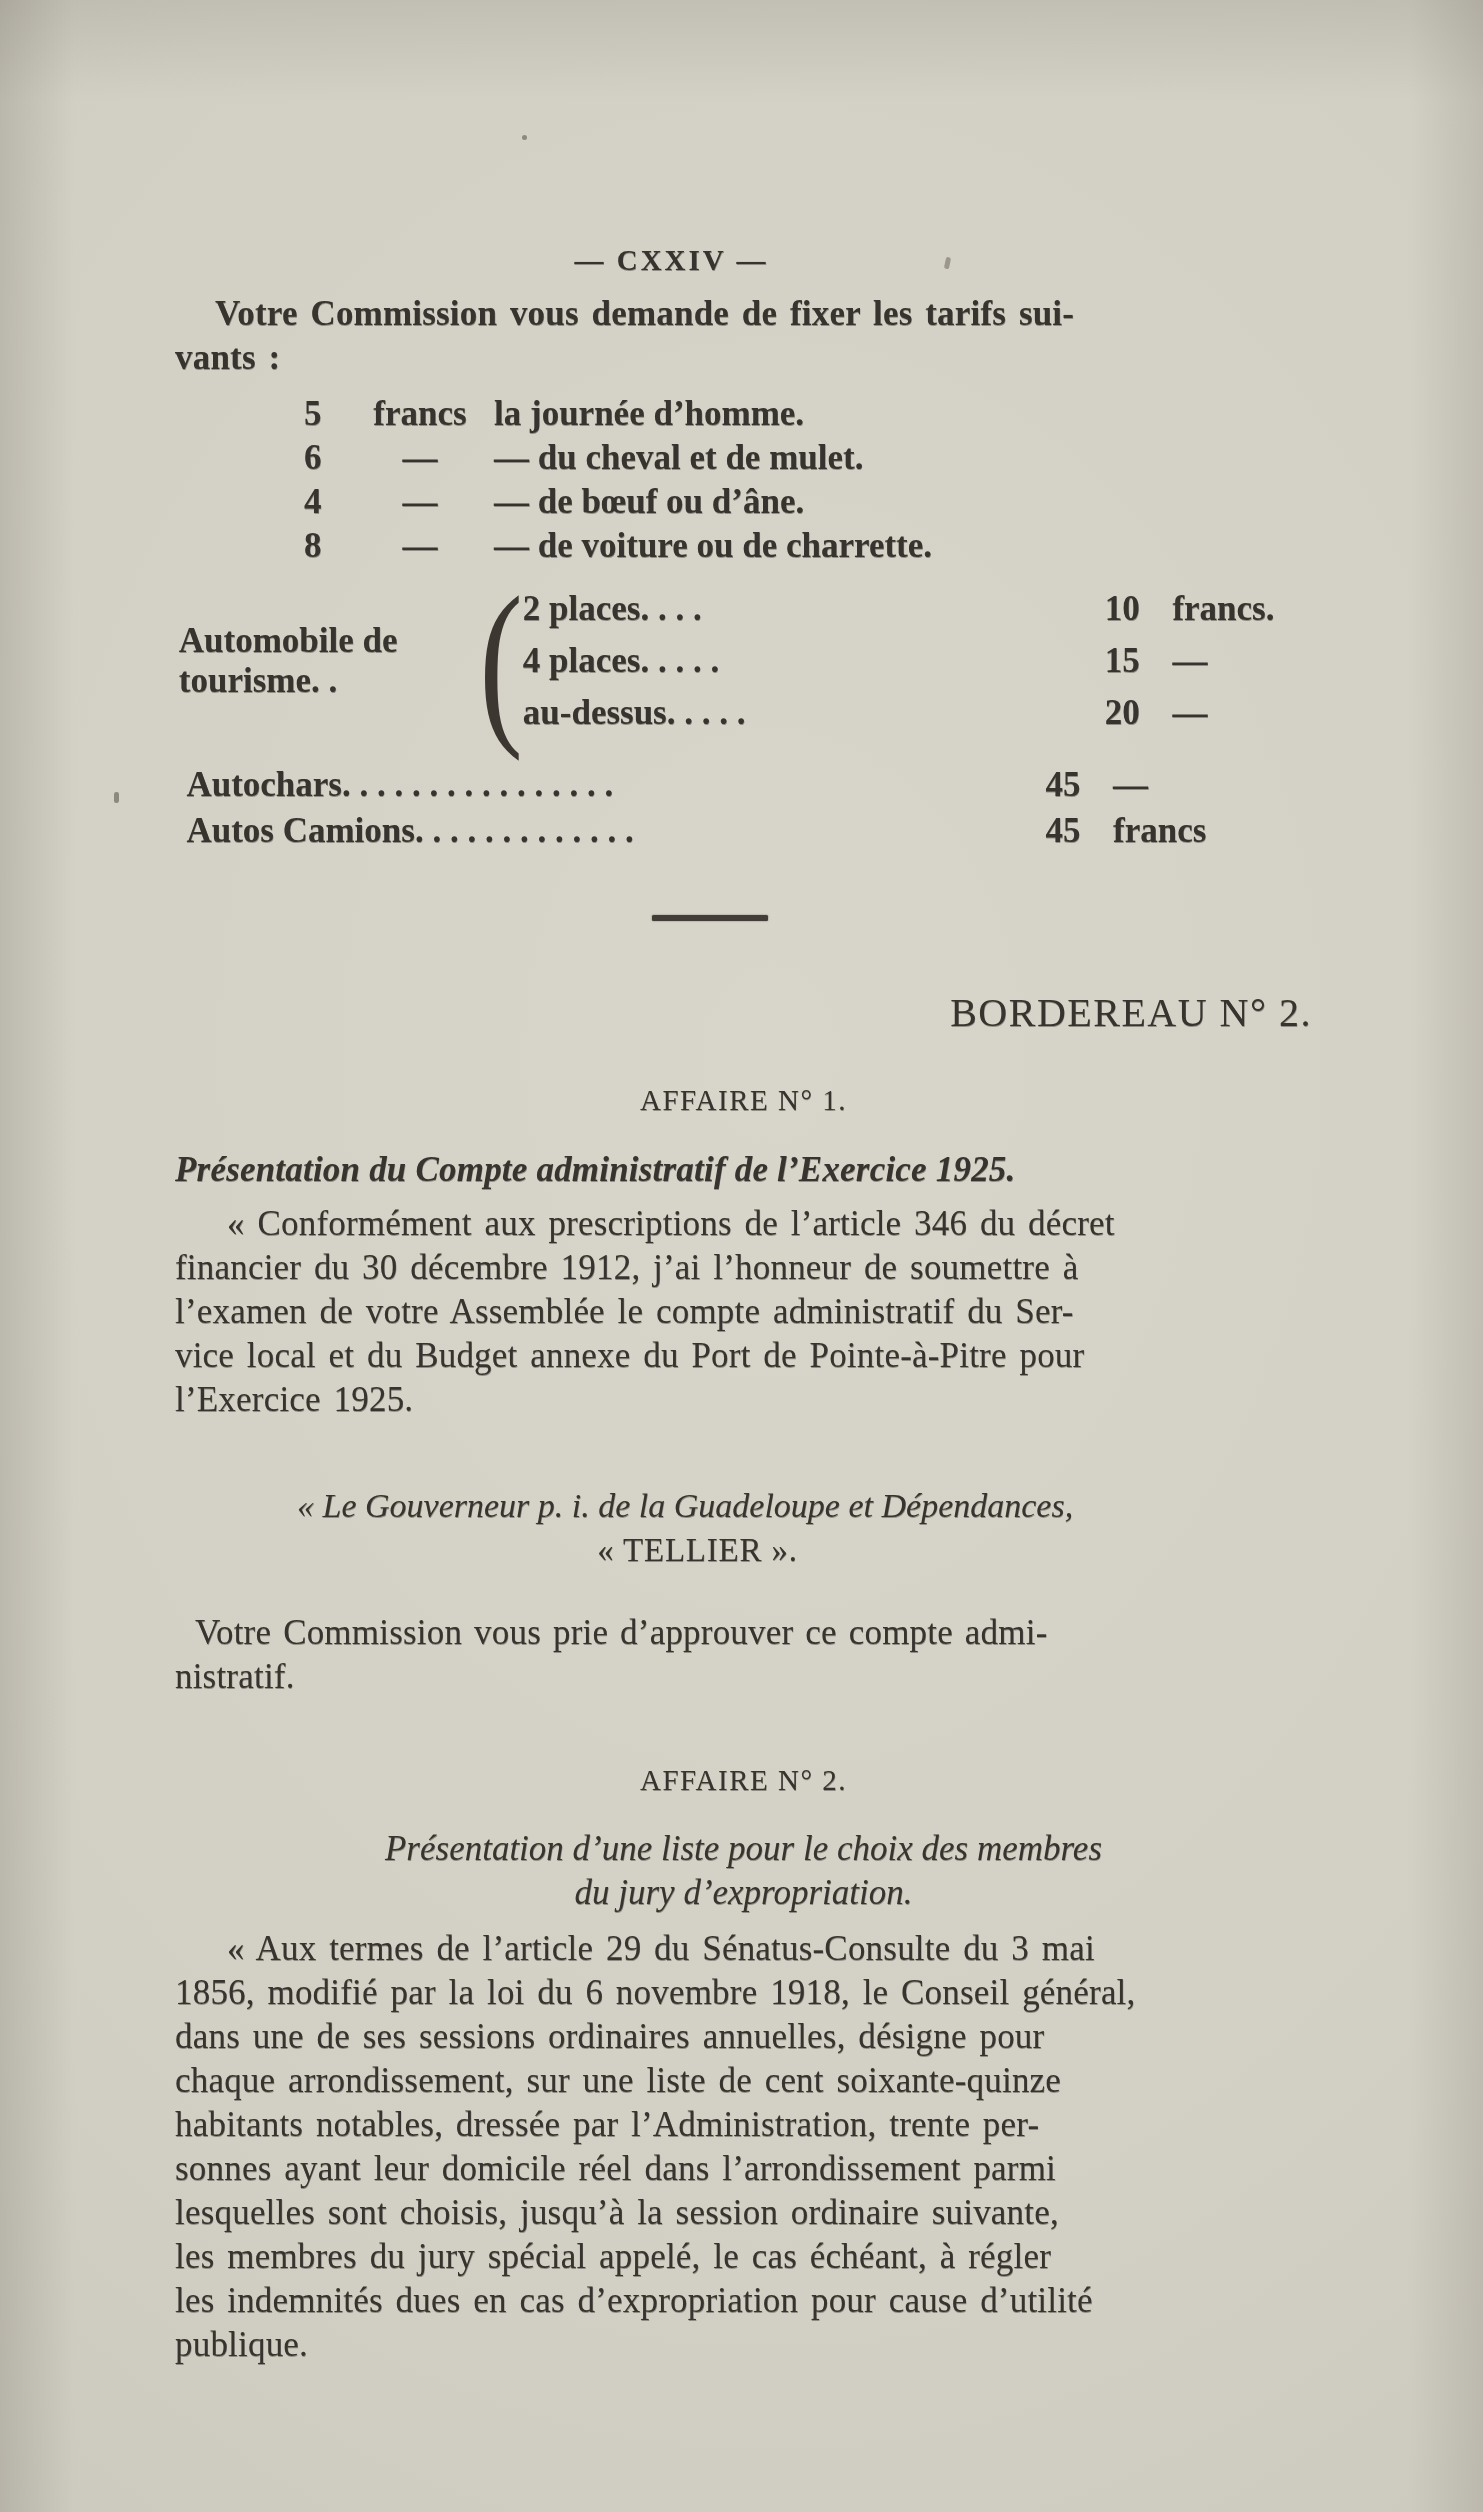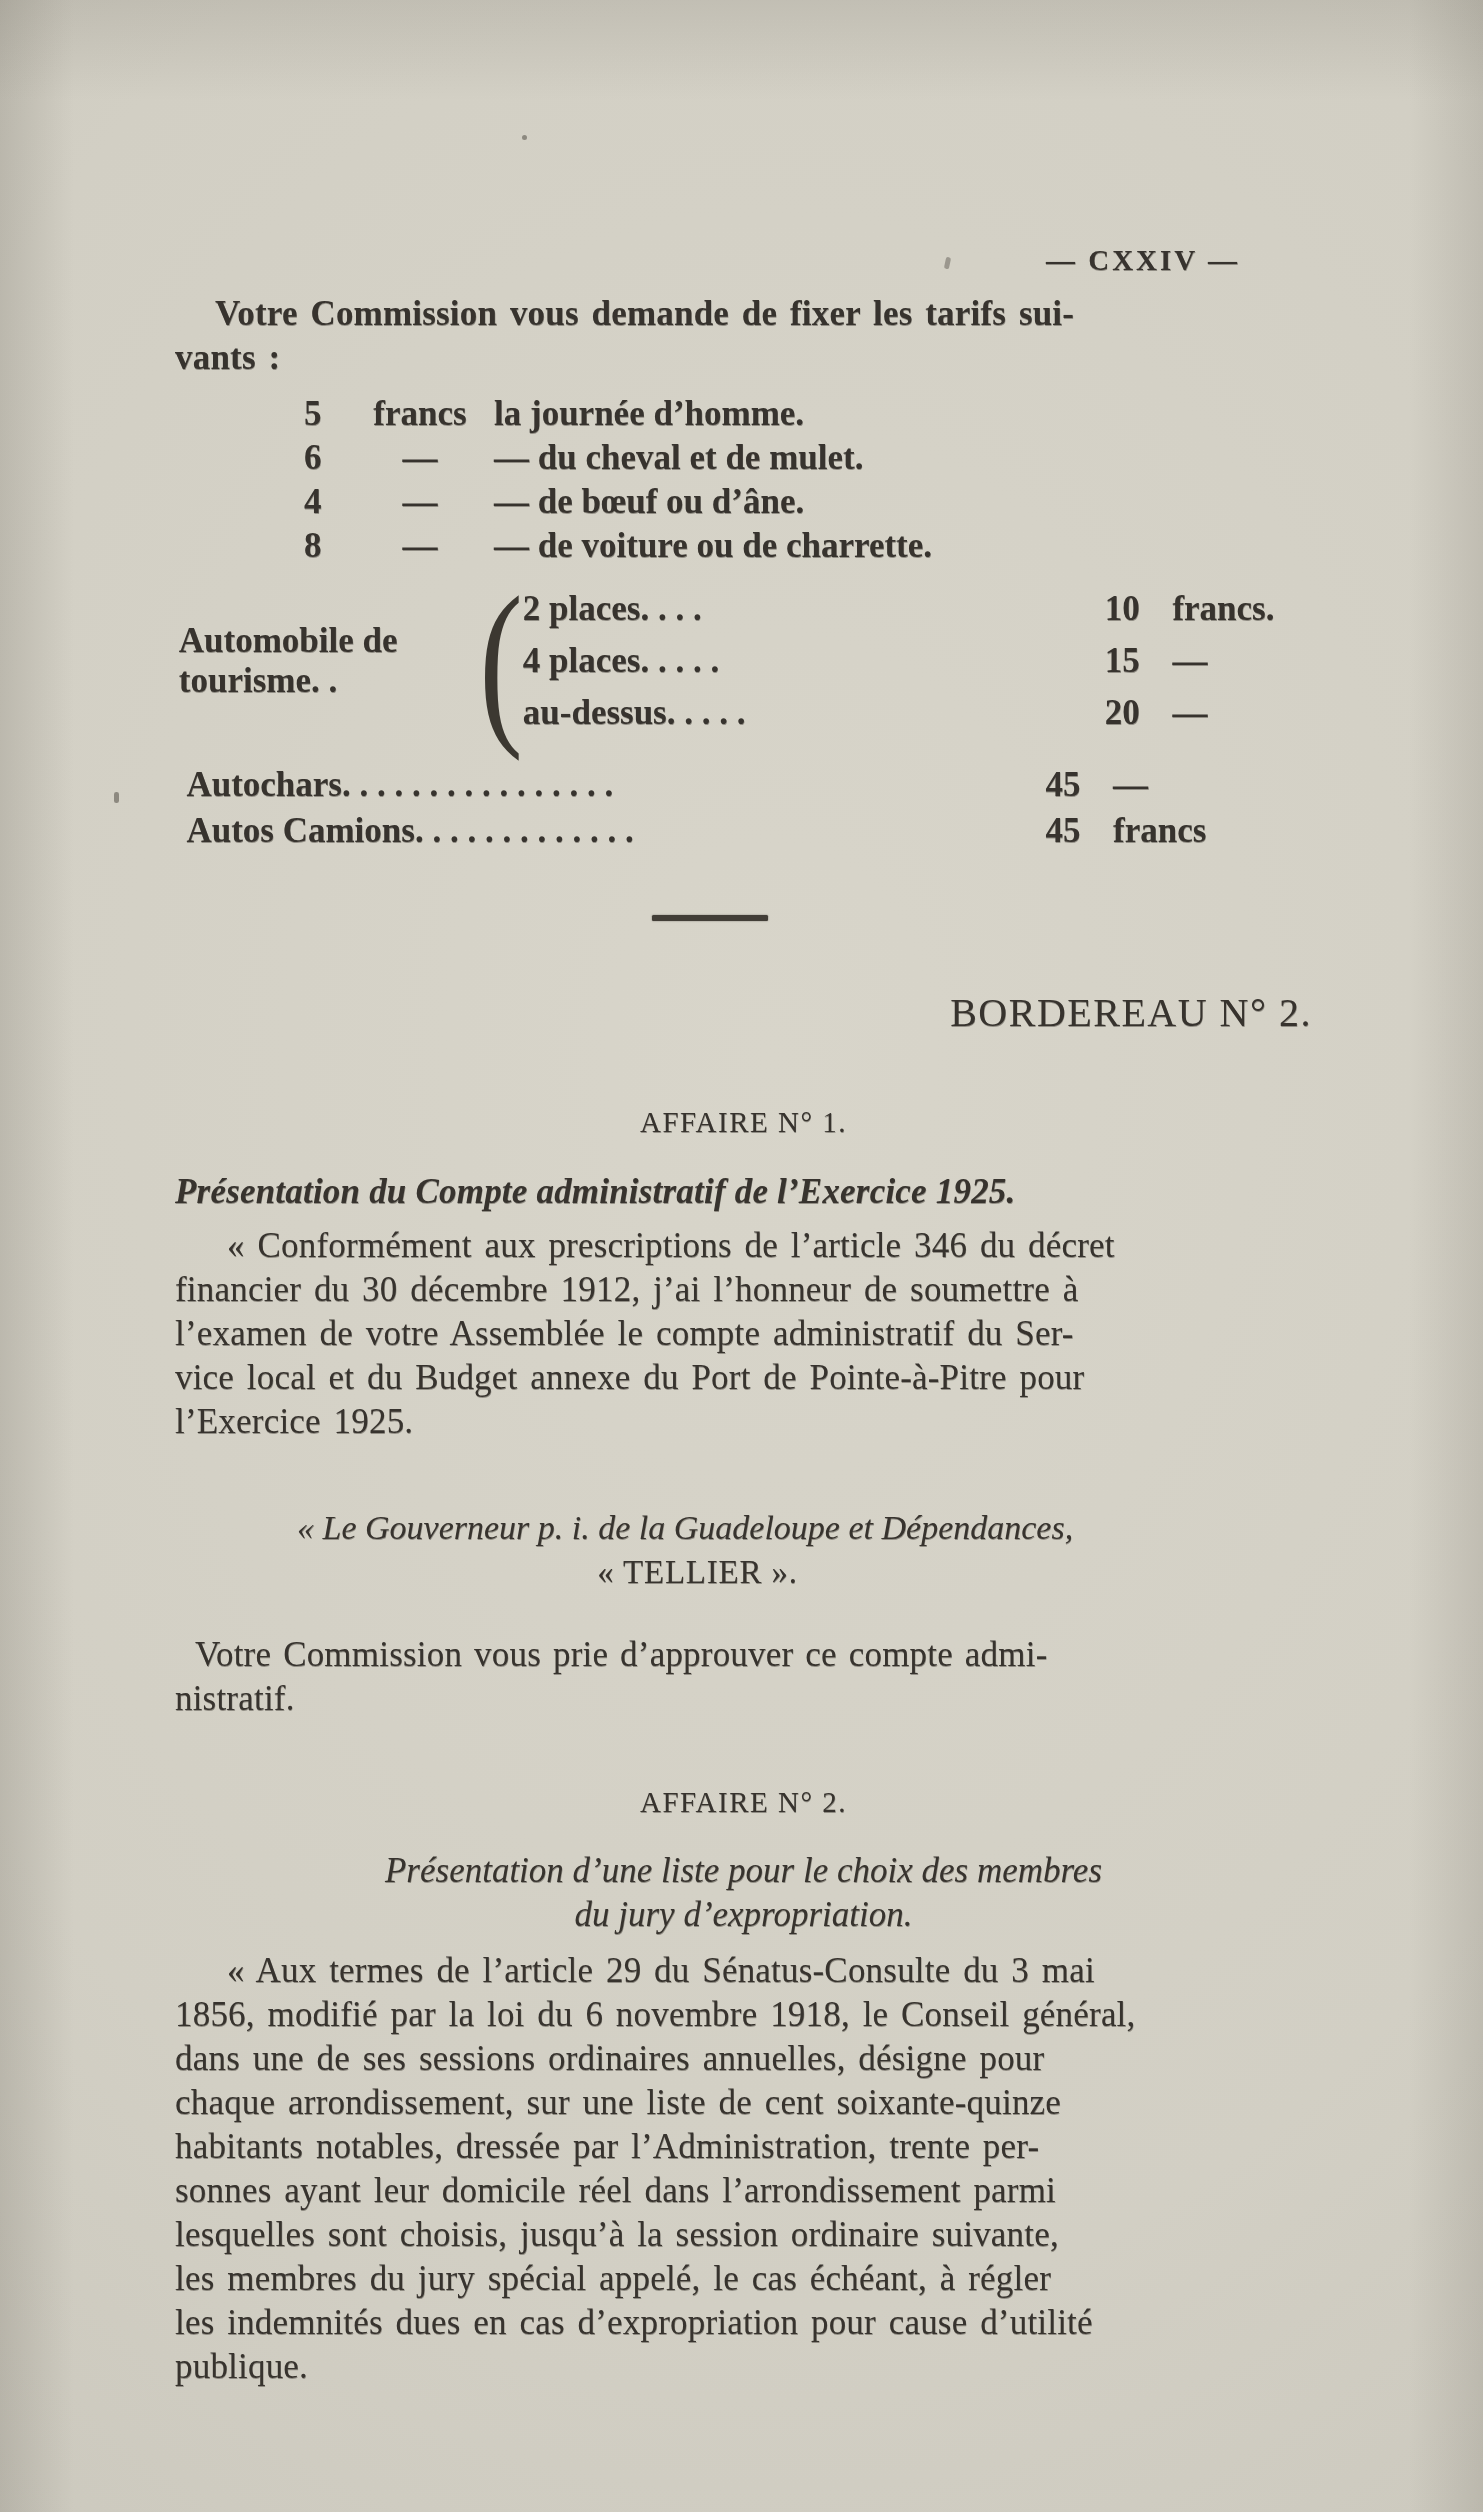--- a/index.html
+++ b/index.html
@@ -14,21 +14,21 @@
       radial-gradient(ellipse 130% 100% at 52% 42%, #d8d5ca 0%, #d2cfc4 50%, #c9c6bb 82%, #b7b4aa 100%);
     position:relative;
     overflow:hidden;
   }
   .page {
     position:absolute; inset:0;
     padding:242px 171px 0 175px;
     text-shadow:0.4px 0.5px 0.5px rgba(62,57,50,0.45);
   }
   .folio {
-    text-align:right; font-size:29px; font-weight:bold;
+    text-align:center; font-size:29px; font-weight:bold;
     letter-spacing:3px; line-height:36px; transform:translateX(-72px);
   }
   .intro {
     margin-top:13.7px; font-size:35px; line-height:44px;
     white-space:pre-line; text-indent:40px; font-weight:bold;
     letter-spacing:0.2px; word-spacing:3.8px;
   }
   .tariffs { margin-top:12px; margin-left:129px; font-weight:bold; }
   .t-row { display:flex; line-height:44px; font-size:35px; }
   .t-num  { width:42px; }
@@ -50,21 +50,21 @@
   .v-row  { display:flex; line-height:46px; font-size:35px; }
   .v-label{ width:859px; }
   .v-num  { width:57px; }
   .v-unit { margin-left:10.6px; }
   .divider {
     width:116px; height:6.8px; background:#423e37; border-radius:1.5px;
     margin:61px auto 0; transform:translateX(-34px);
     box-shadow:0 0 1.5px rgba(50,46,40,0.7);
   }
   .bordereau { margin-top:68px; text-align:right; font-size:40px; letter-spacing:1.5px; }
-  .affaire   { margin-top:70px; text-align:center; font-size:29px; letter-spacing:1.5px; }
+  .affaire   { margin-top:48px; text-align:center; font-size:29px; letter-spacing:1.5px; }
   .affaire-2 { margin-top:65px; }
   .h-italic  { margin-top:33px; font-style:italic; font-size:35px; letter-spacing:0.2px;font-weight:bold; }
   .para {
     margin-top:12px; font-size:35px; line-height:44px;
     white-space:pre-line; text-indent:52px;
     letter-spacing:0.2px; word-spacing:3.8px;
   }
   .sig { margin-top:65px; margin-left:122px; font-style:italic; font-size:34px; }
   .tellier { margin-top:7px; text-align:center; transform:translateX(-46px); font-size:33px; letter-spacing:0.8px; }
   .closing {

